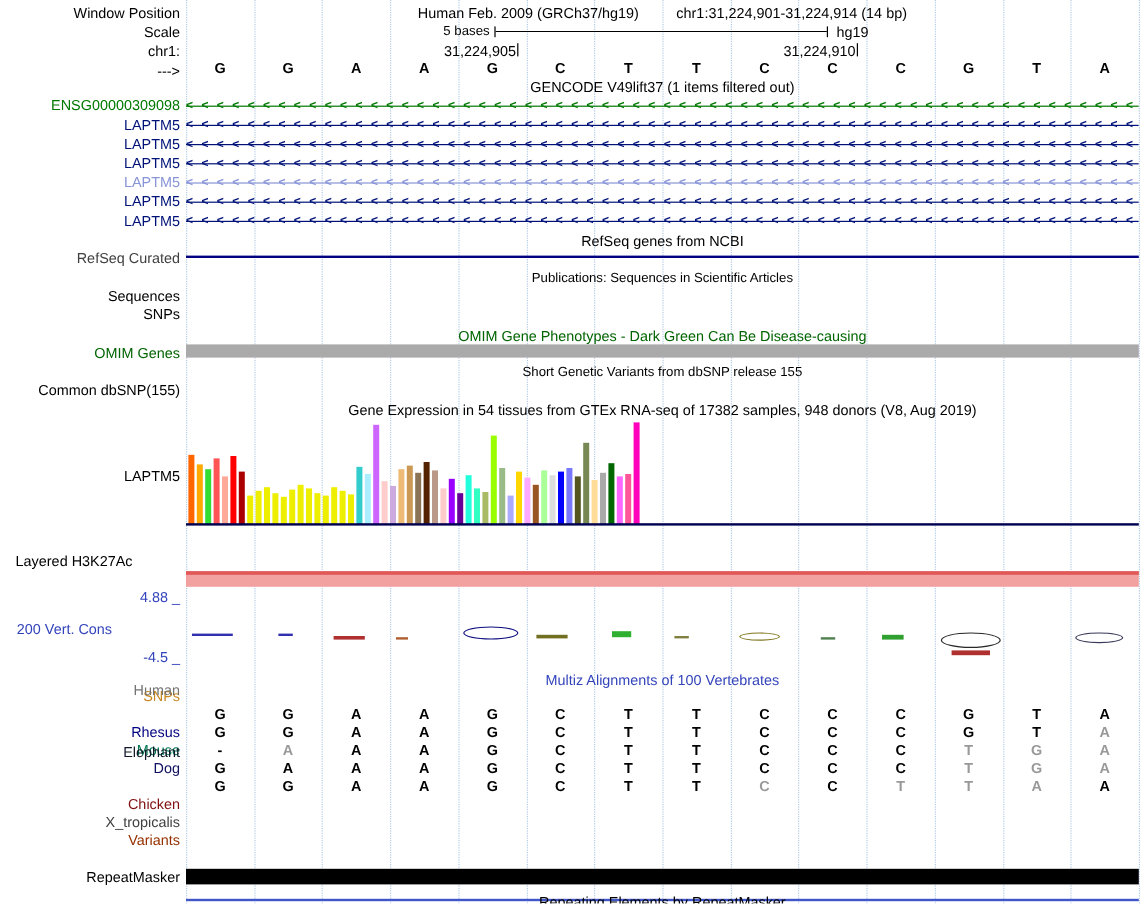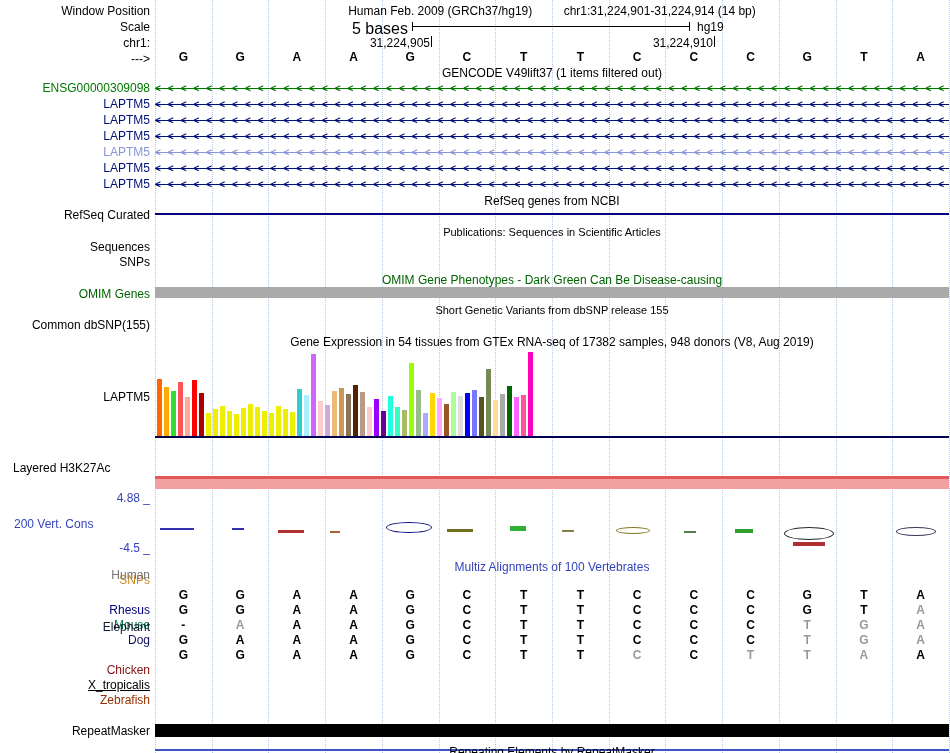--- a/index.html
+++ b/index.html
@@ -5,23 +5,23 @@
   * { margin:0; padding:0; box-sizing:border-box; }
   body { font-family:"Liberation Sans", sans-serif; background:#fff; }
   #browser { position:relative; width:950px; height:753px; background:#fff; overflow:hidden; font-size:12px; color:#000; }
   .gridline { position:absolute; top:0; bottom:0; width:0; border-left:1px dotted #b4cbe6; z-index:0; }
   .row-label { position:absolute; left:0; width:150px; text-align:right; font-size:12px; white-space:nowrap; z-index:2; }
   .left-free { position:absolute; font-size:12px; white-space:nowrap; z-index:2; }
   .center-title { position:absolute; left:155px; width:794px; text-align:center; font-size:12px; z-index:2; white-space:nowrap; }
   .center-title.small { font-size:11px; }
   .blue { color:#3344bb; }
   .green { color:#006400; }
-  .navy { color:#000000; }
+  .navy { color:#404040; }
   .gap { margin-left:28px; }
-  .scale-text { position:absolute; top:20px; right:542px; font-size:16px; z-index:2; }
+  .scale-text { position:absolute; top:20px; right:542px; font-size:11px; z-index:2; }
   .scale-bracket { position:absolute; left:412px; top:22px; width:278px; height:9px; border-left:1px solid #000; border-right:1px solid #000;
                    background:linear-gradient(to bottom, transparent 4px, #000 4px, #000 5px, transparent 5px); z-index:2; }
   .hg19 { position:absolute; left:697px; top:20px; font-size:12px; z-index:2; }
   .coord { position:absolute; font-size:12px; z-index:2; }
   .coord1 { right:520px; top:36px; }
   .coord2 { right:237px; top:36px; }
   .tick { position:absolute; width:1px; height:11px; background:#000; z-index:2; }
   .base { position:absolute; transform:translateX(-50%); font-size:12px; font-weight:bold; line-height:14px; z-index:2; }
   .transcript-line { position:absolute; left:155px; width:794px; height:11px; overflow:hidden; z-index:1; }
   .transcript-line .hline { position:absolute; top:5px; left:0; right:0; height:1px; background:currentColor; }
@@ -300,15 +300,15 @@
     <div class="base" style="left: 466.929px; top: 648px;">C</div>
     <div class="base" style="left: 523.643px; top: 648px;">T</div>
     <div class="base" style="left: 580.357px; top: 648px;">T</div>
     <div class="base" style="left: 637.071px; top: 648px; color: rgb(153, 153, 153);">C</div>
     <div class="base" style="left: 693.786px; top: 648px;">C</div>
     <div class="base" style="left: 750.5px; top: 648px; color: rgb(153, 153, 153);">T</div>
     <div class="base" style="left: 807.214px; top: 648px; color: rgb(153, 153, 153);">T</div>
     <div class="base" style="left: 863.929px; top: 648px; color: rgb(153, 153, 153);">A</div>
     <div class="base" style="left: 920.643px; top: 648px;">A</div>
     <div class="row-label" style="top: 663px; color: rgb(128, 16, 16);">Chicken</div>
-    <div class="row-label" style="top: 678px; color: #000000; text-decoration: underline;">X_tropicalis</div>
-    <div class="row-label" style="top: 693px; color: rgb(149, 48, 0);">Zebrafish</div>
+    <div class="row-label" style="top: 678px; color: #404040;">X_tropicalis</div>
+    <div class="row-label" style="top: 693px; color: rgb(149, 48, 0);">Variants</div>
   </div>
 
 </body></html>

